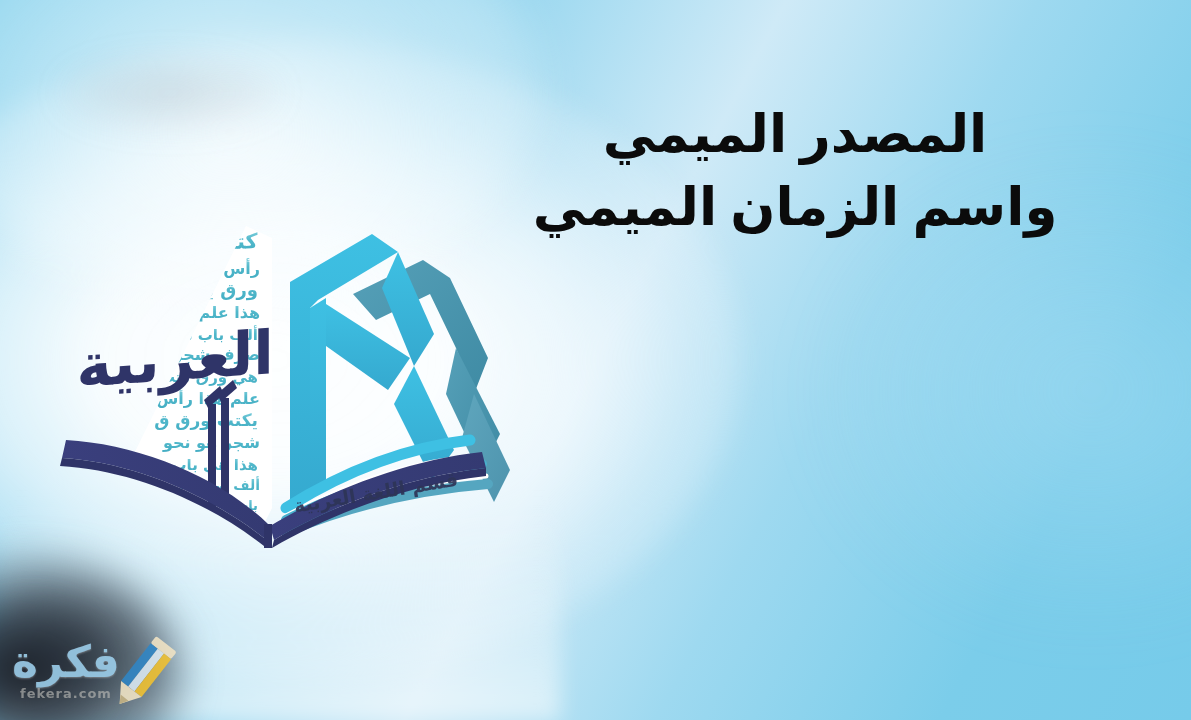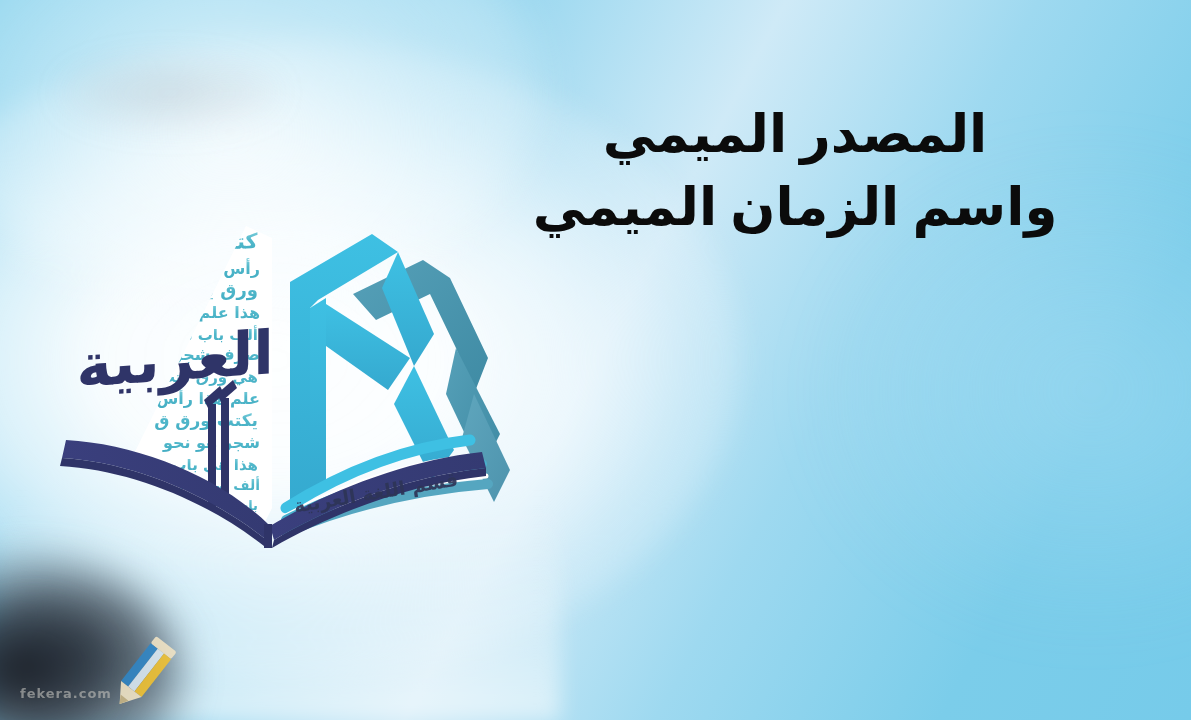--- a/index.html
+++ b/index.html
@@ -328,20 +328,21 @@
         <path d="M 206 316 L 214 316 L 214 340 L 206 340 Z" fill="#2f3468"></path>
       </g>
     </svg>
   </div>
 
   <div class="calligraphy-word">العربية</div>
 
   <div class="dept-caption">قسم اللغة العربية</div>
 
   <div class="watermark">
+    <div class="wm-text">فكرة</div>
     <div class="wm-sub">fekera.com</div>
     <div class="wm-pencil">
       <svg viewBox="0 0 86 84" xmlns="http://www.w3.org/2000/svg" aria-hidden="true">
         <g transform="rotate(38 43 42)">
           <rect x="30" y="4" width="26" height="9" rx="2" fill="#f2e4c4"></rect>
           <rect x="30" y="13" width="9" height="48" fill="#2f86c6"></rect>
           <rect x="39" y="13" width="8" height="48" fill="#dceaf4"></rect>
           <rect x="47" y="13" width="9" height="48" fill="#f2c230"></rect>
           <path d="M 30 61 L 56 61 L 43 80 Z" fill="#f3e6c6"></path>
           <path d="M 38 72 L 48 72 L 43 80 Z" fill="#c9b584"></path>

